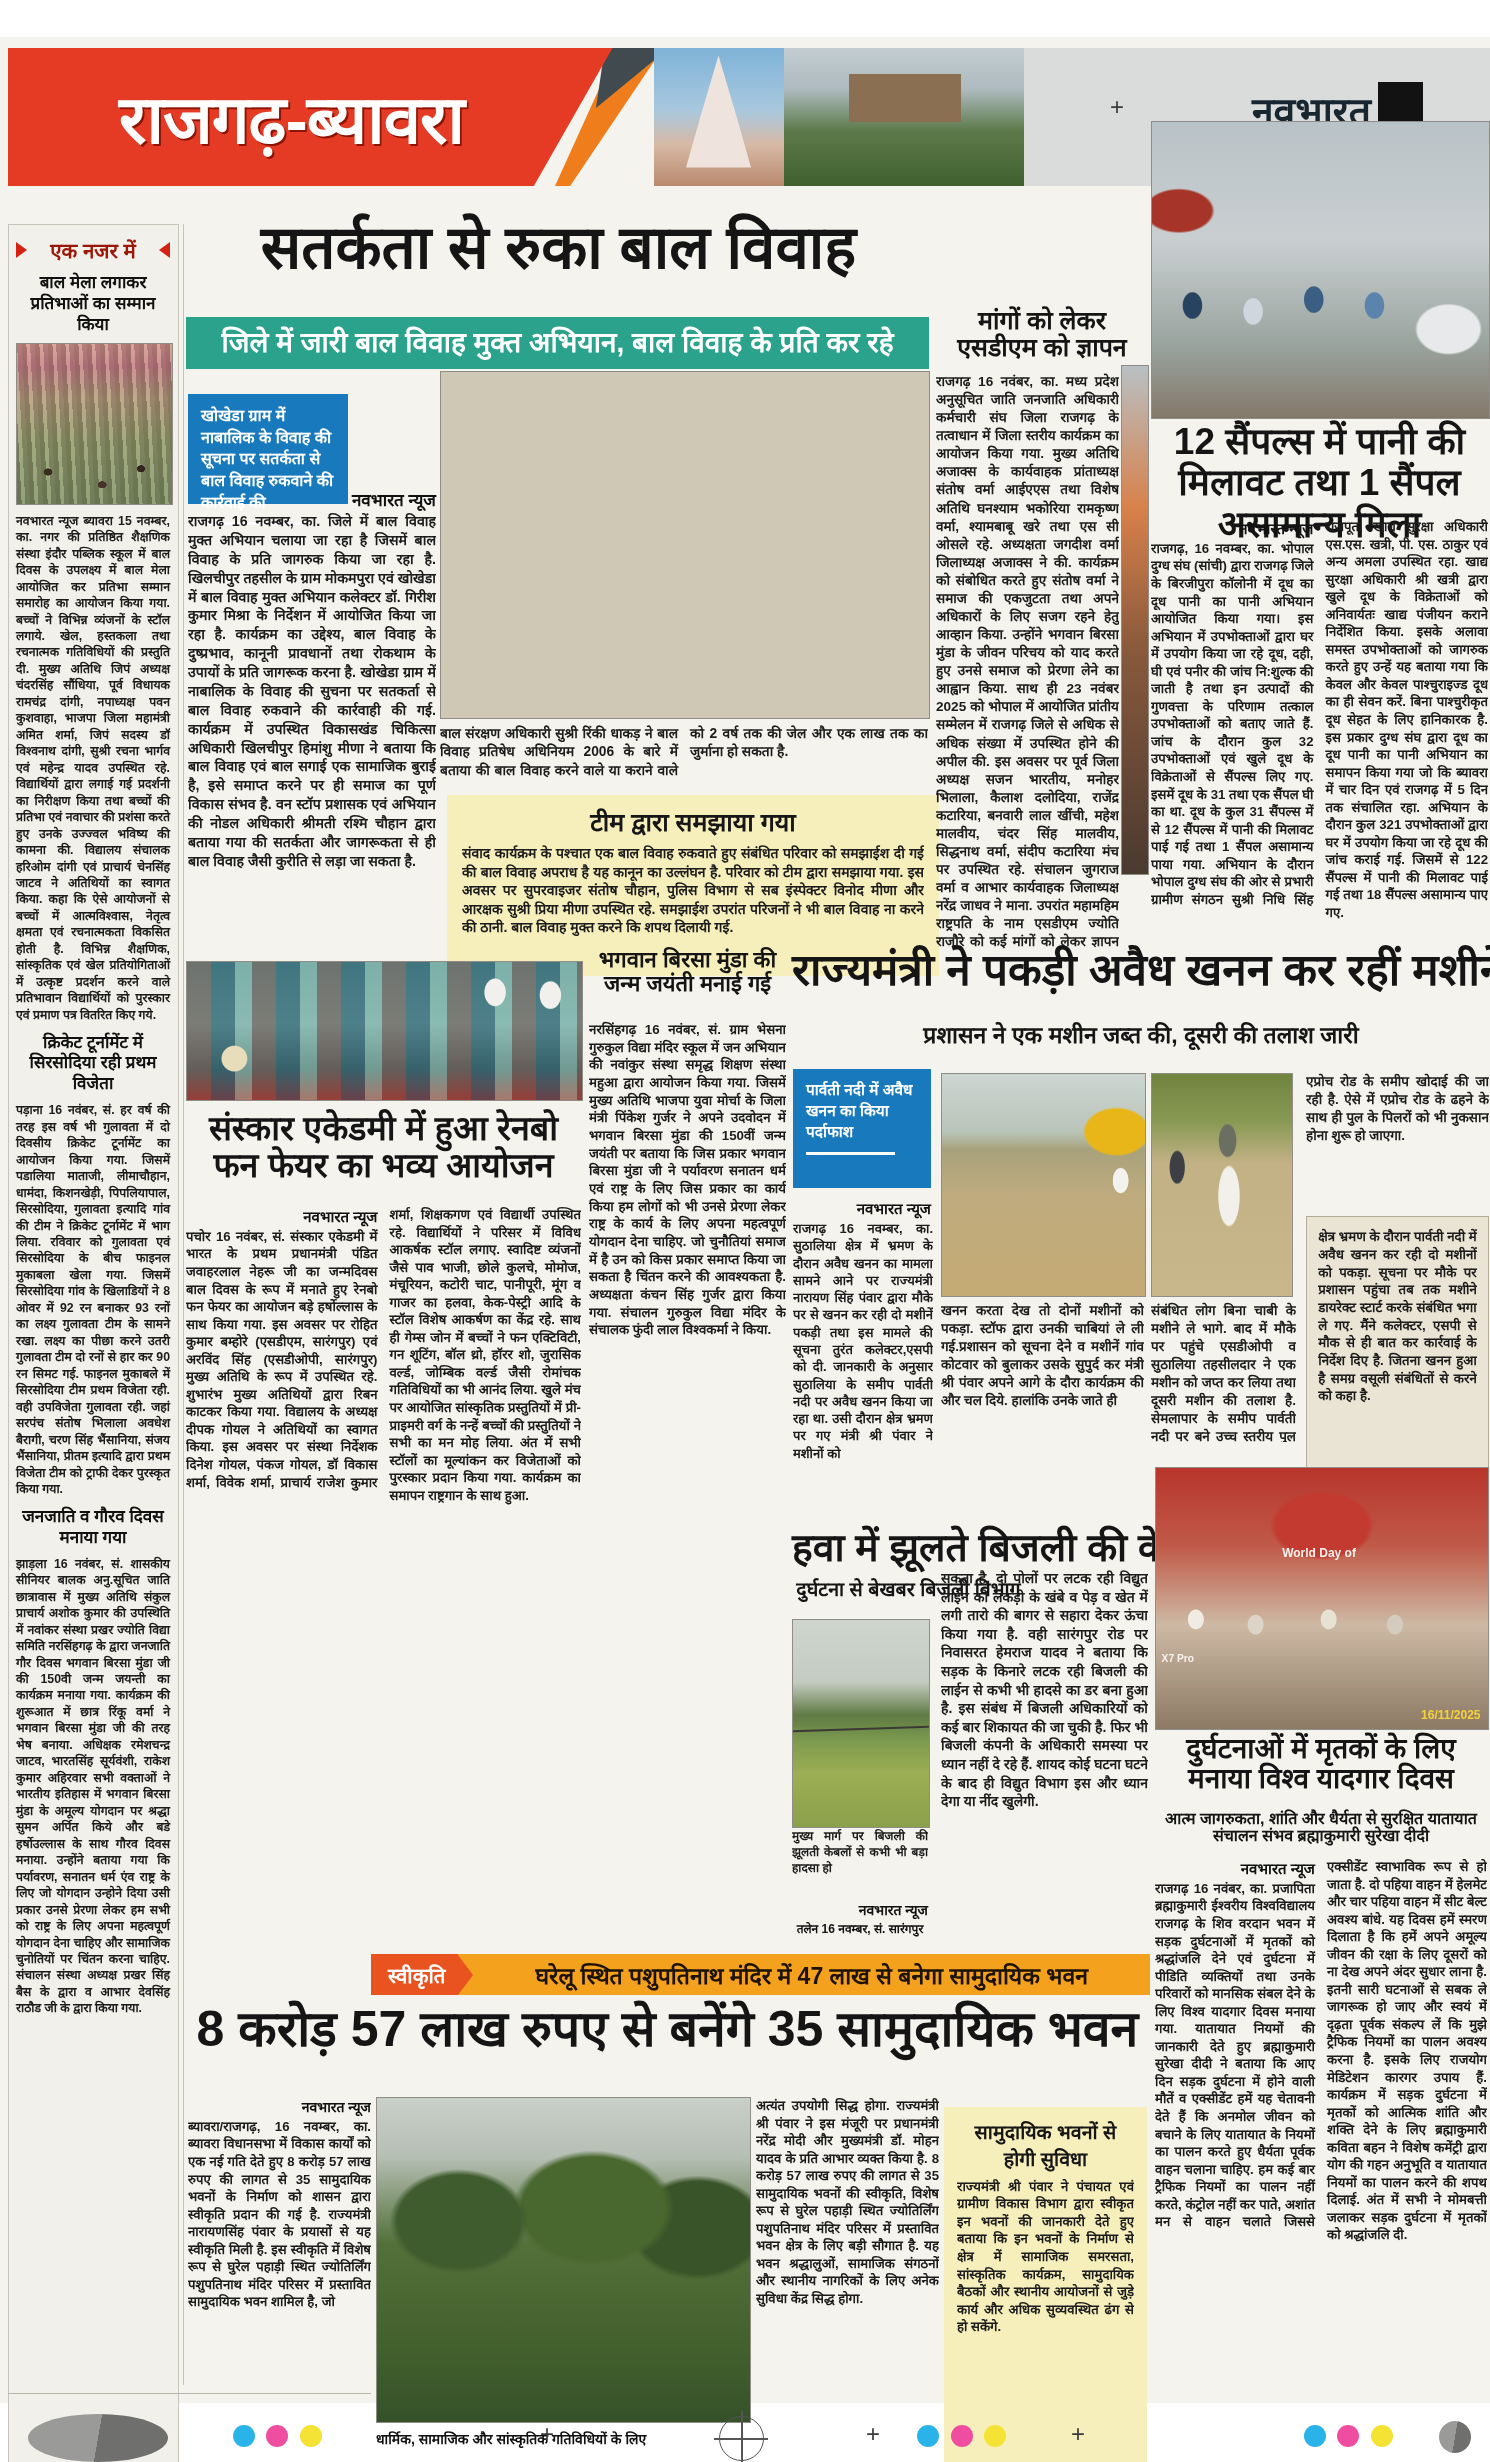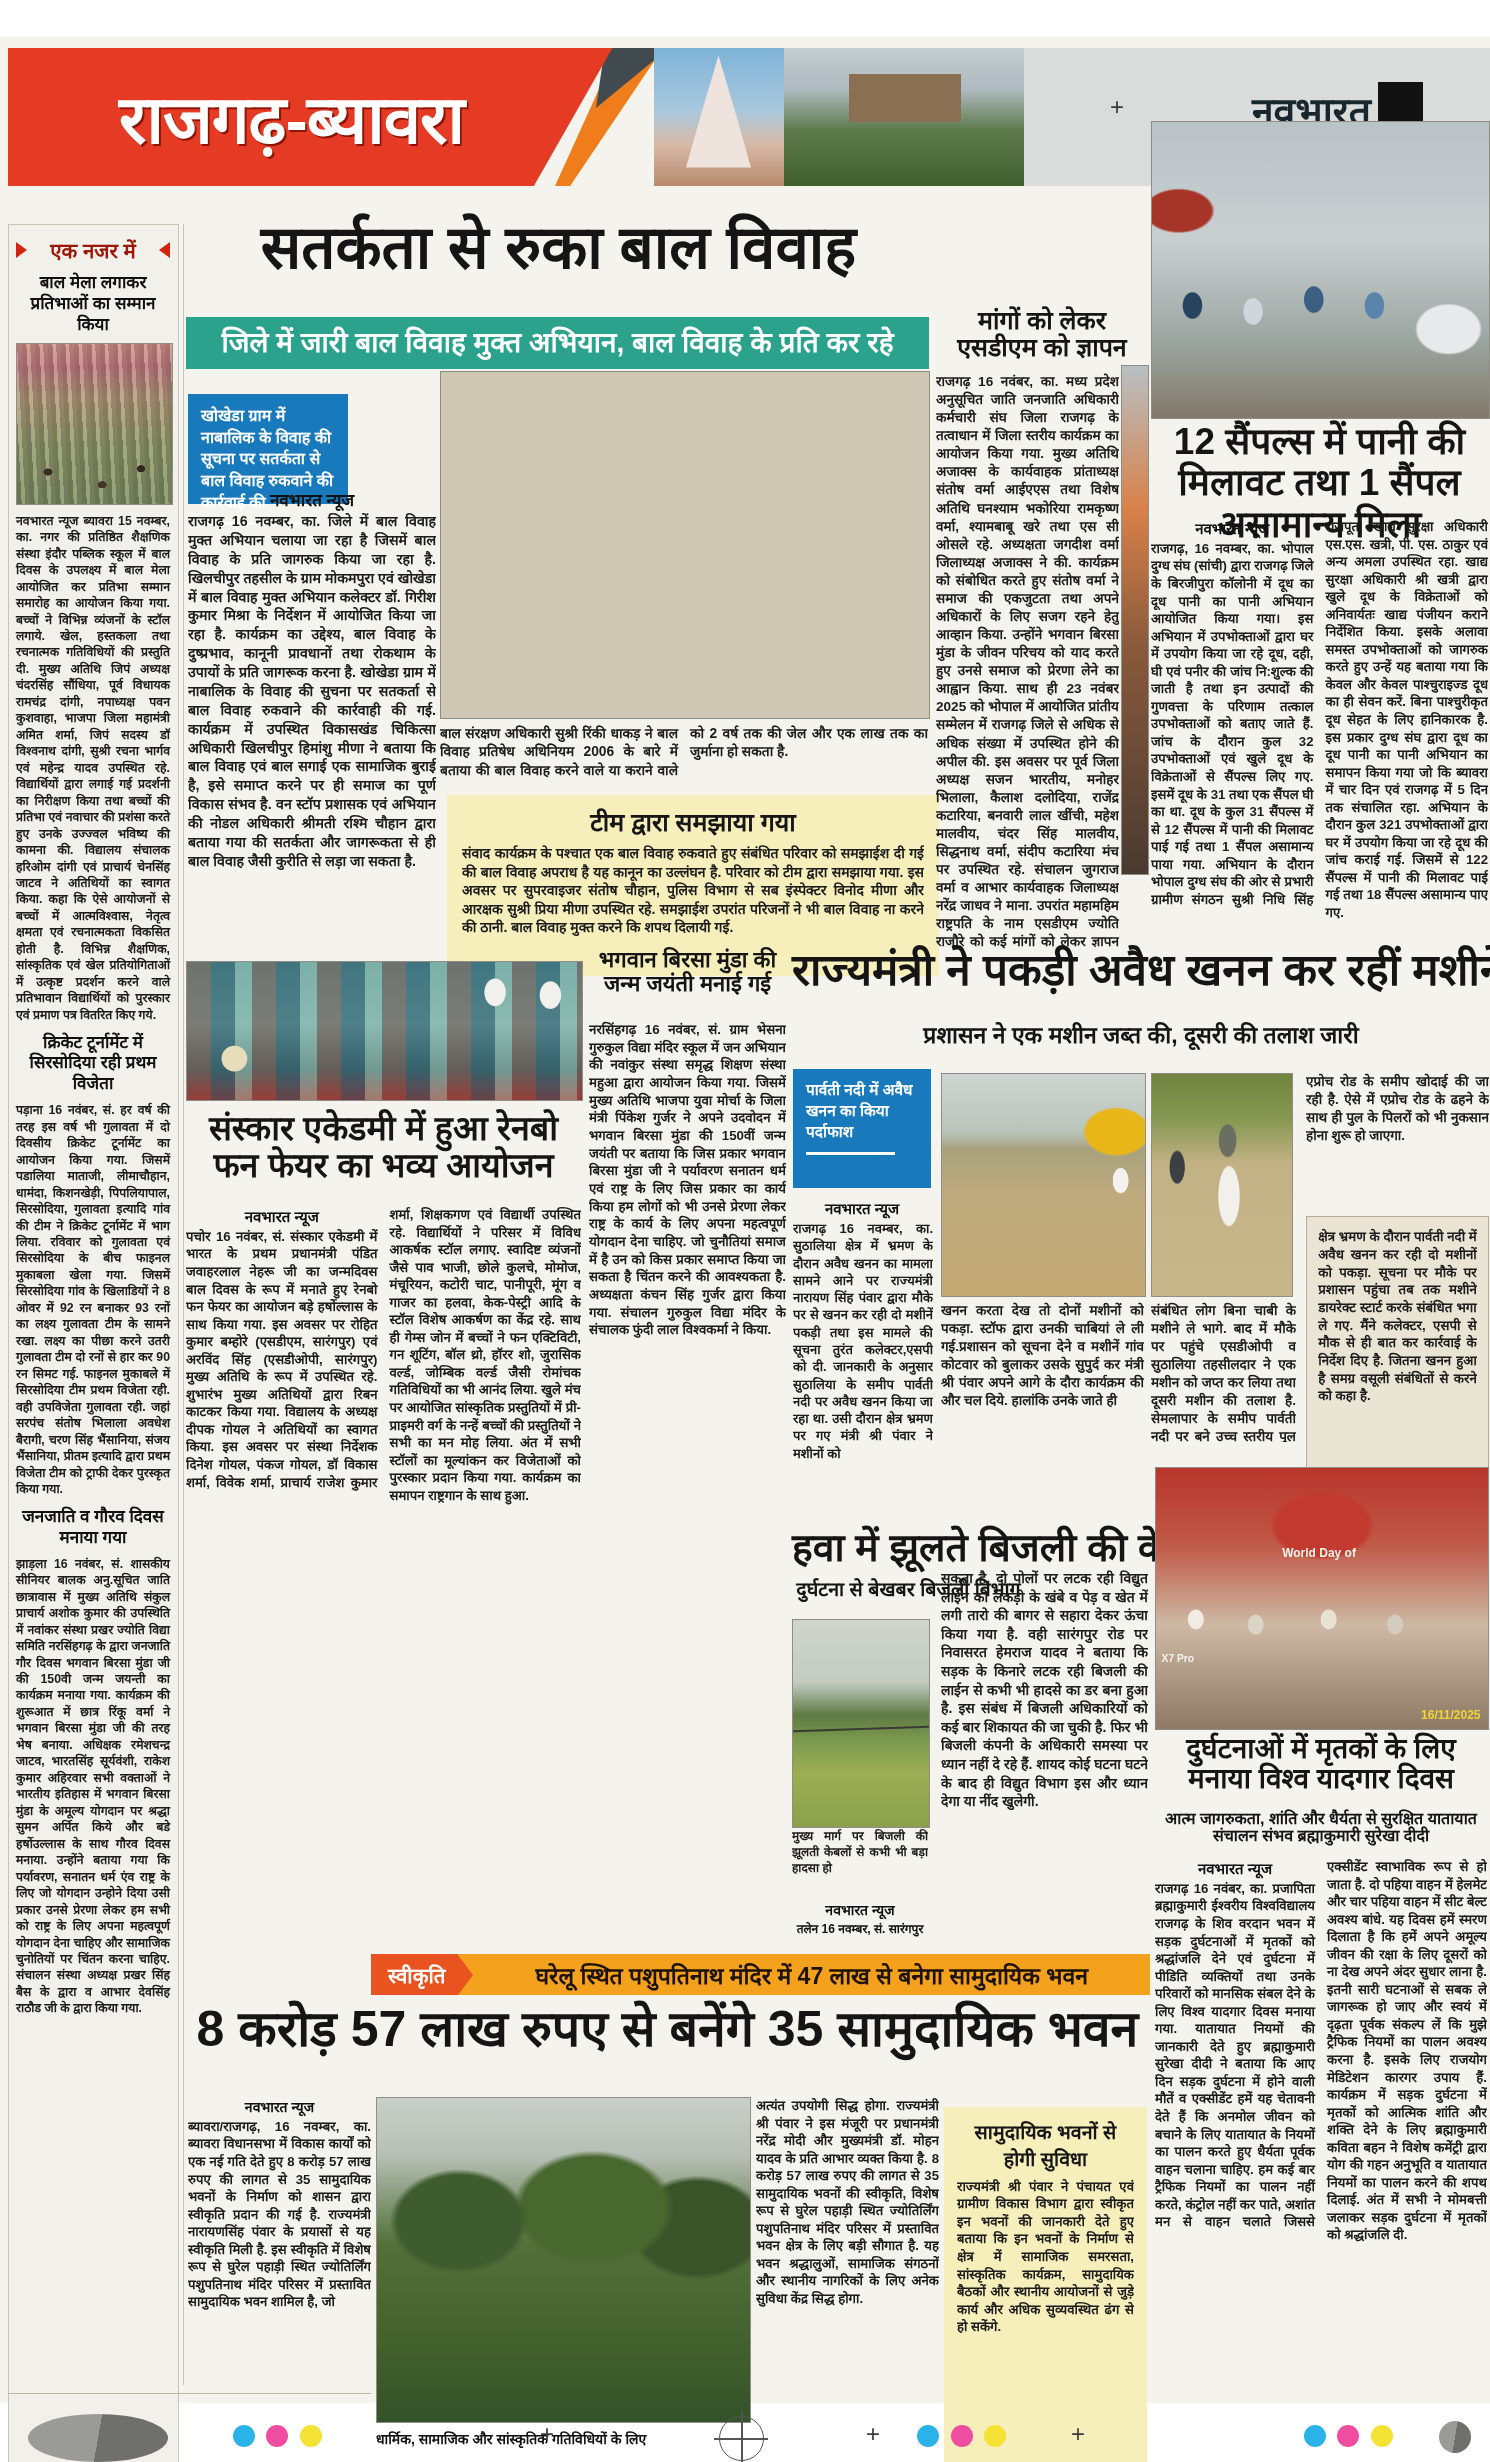--- a/index.html
+++ b/index.html
@@ -2,21 +2,21 @@
 <html style="font-size:15px"><head>
 <meta charset="utf-8">
 <style>
   html,body{margin:0;padding:0;}
   body{font-family:"Liberation Sans","DejaVu Sans",sans-serif;background:#ffffff;}
   .page{position:relative;width:1490px;height:2462px;background:#ffffff;overflow:hidden;}
   .paperbg{position:absolute;left:0;top:37px;width:1490px;height:2366px;background:#f4f3ee;}
   .abs{position:absolute;}
   .hl{font-weight:800;color:#151515;text-align:center;line-height:1.08;}
   .bt{font-size:13.5px;line-height:1.33;text-align:justify;font-weight:600;color:#1c1c1c;overflow:hidden;}
-  .byline{text-align:center;font-weight:800;font-size:15px;color:#111;}
+  .byline{text-align:right;font-weight:800;font-size:15px;color:#111;}
   .c2{column-count:2;column-gap:12px;}
   .photo{position:absolute;border:0.9px solid #8f8d85;overflow:hidden;}
   .rule-v{position:absolute;width:0.9px;background:#c6c3b8;}
   .rule-h{position:absolute;height:0.9px;background:#b9b6ab;}
 
   
   .mast-red{position:absolute;left:7.5px;top:48px;width:605px;height:138px;background:#e53b25;
     clip-path:polygon(0 0,100% 0,87% 100%,0 100%);display:flex;align-items:center;}
   .mast-title{width:100%;text-align:center;color:#fff;font-weight:800;font-size:67px;letter-spacing:-0.9px;
     text-shadow:1.9px 1.9px 0 #8d1405;padding-right:37px;}

